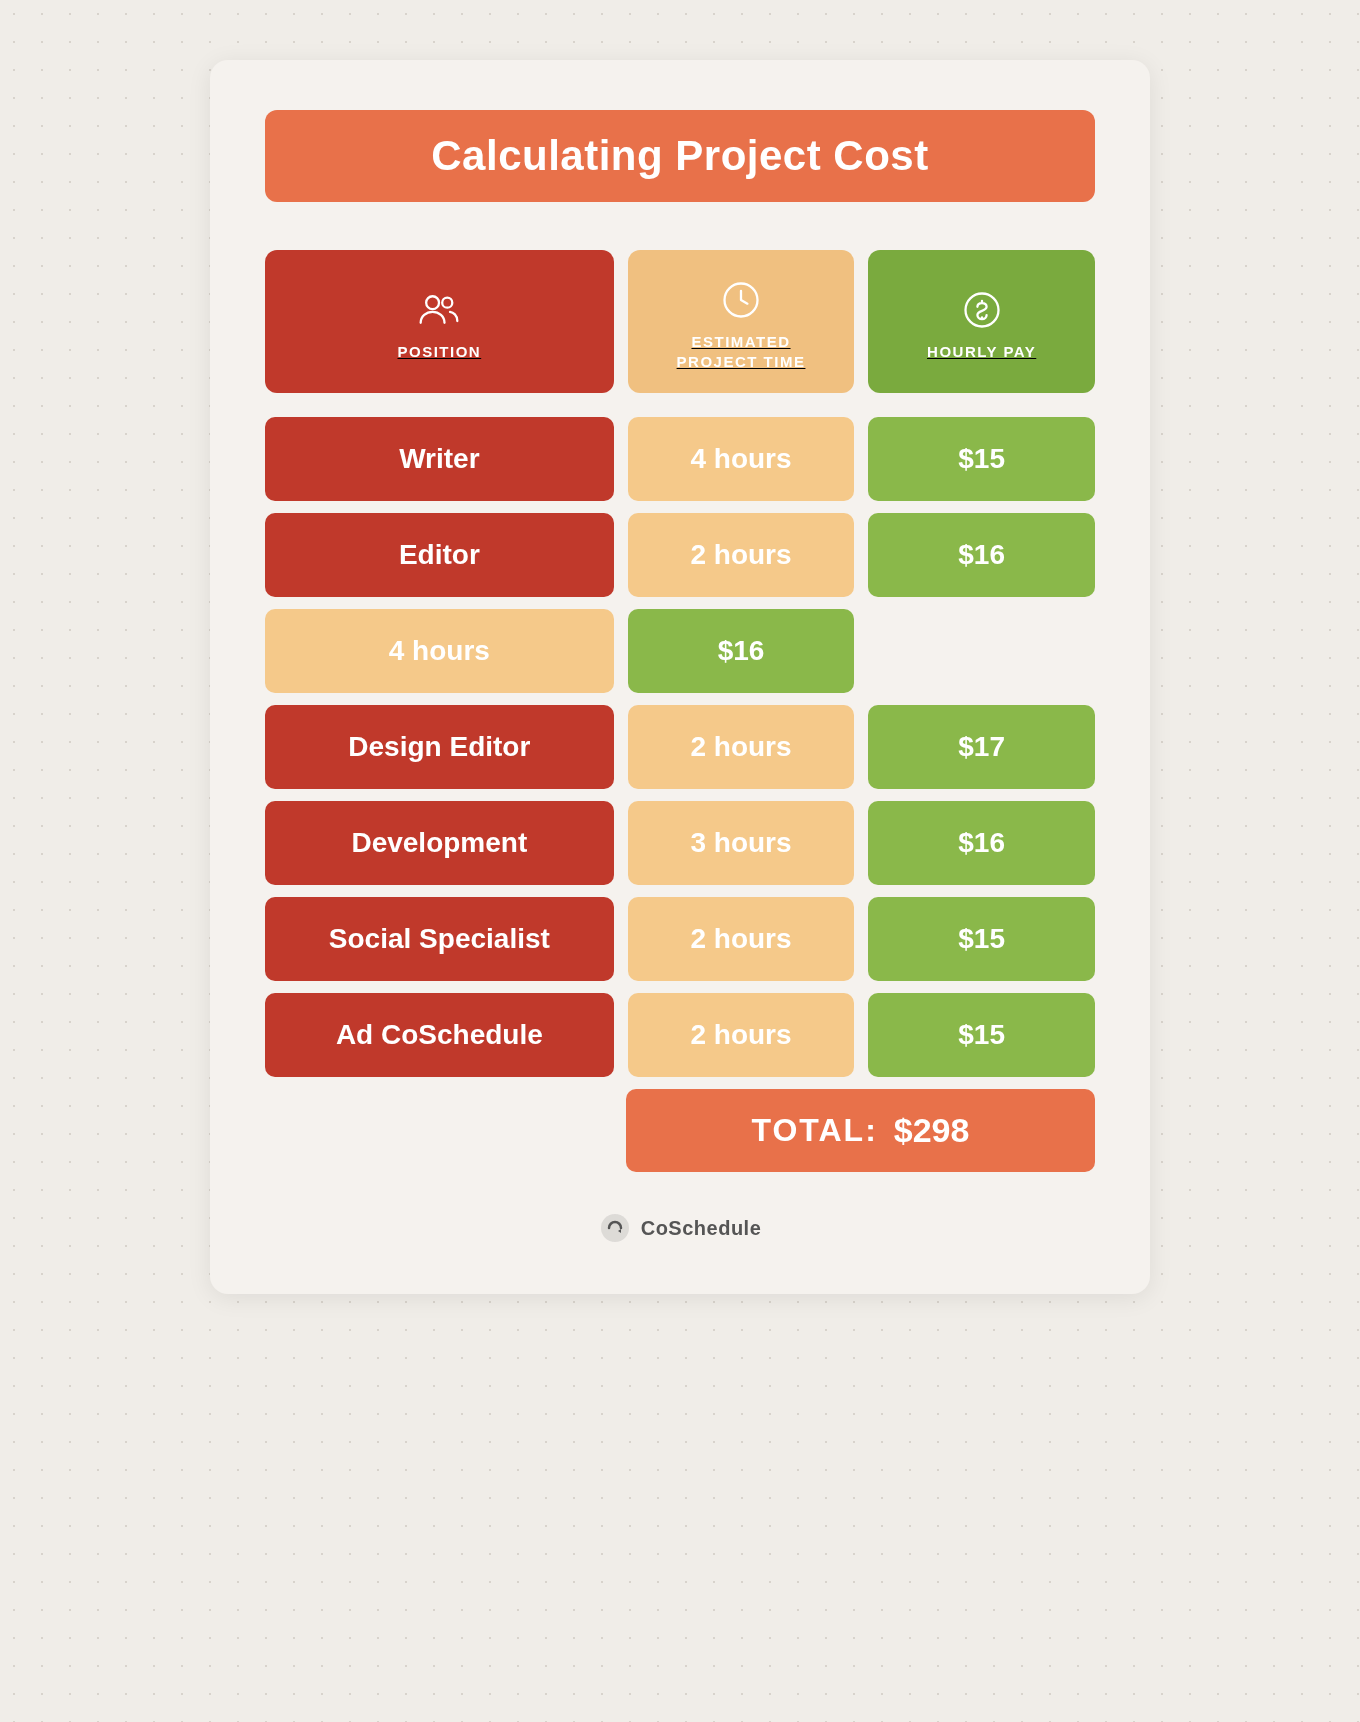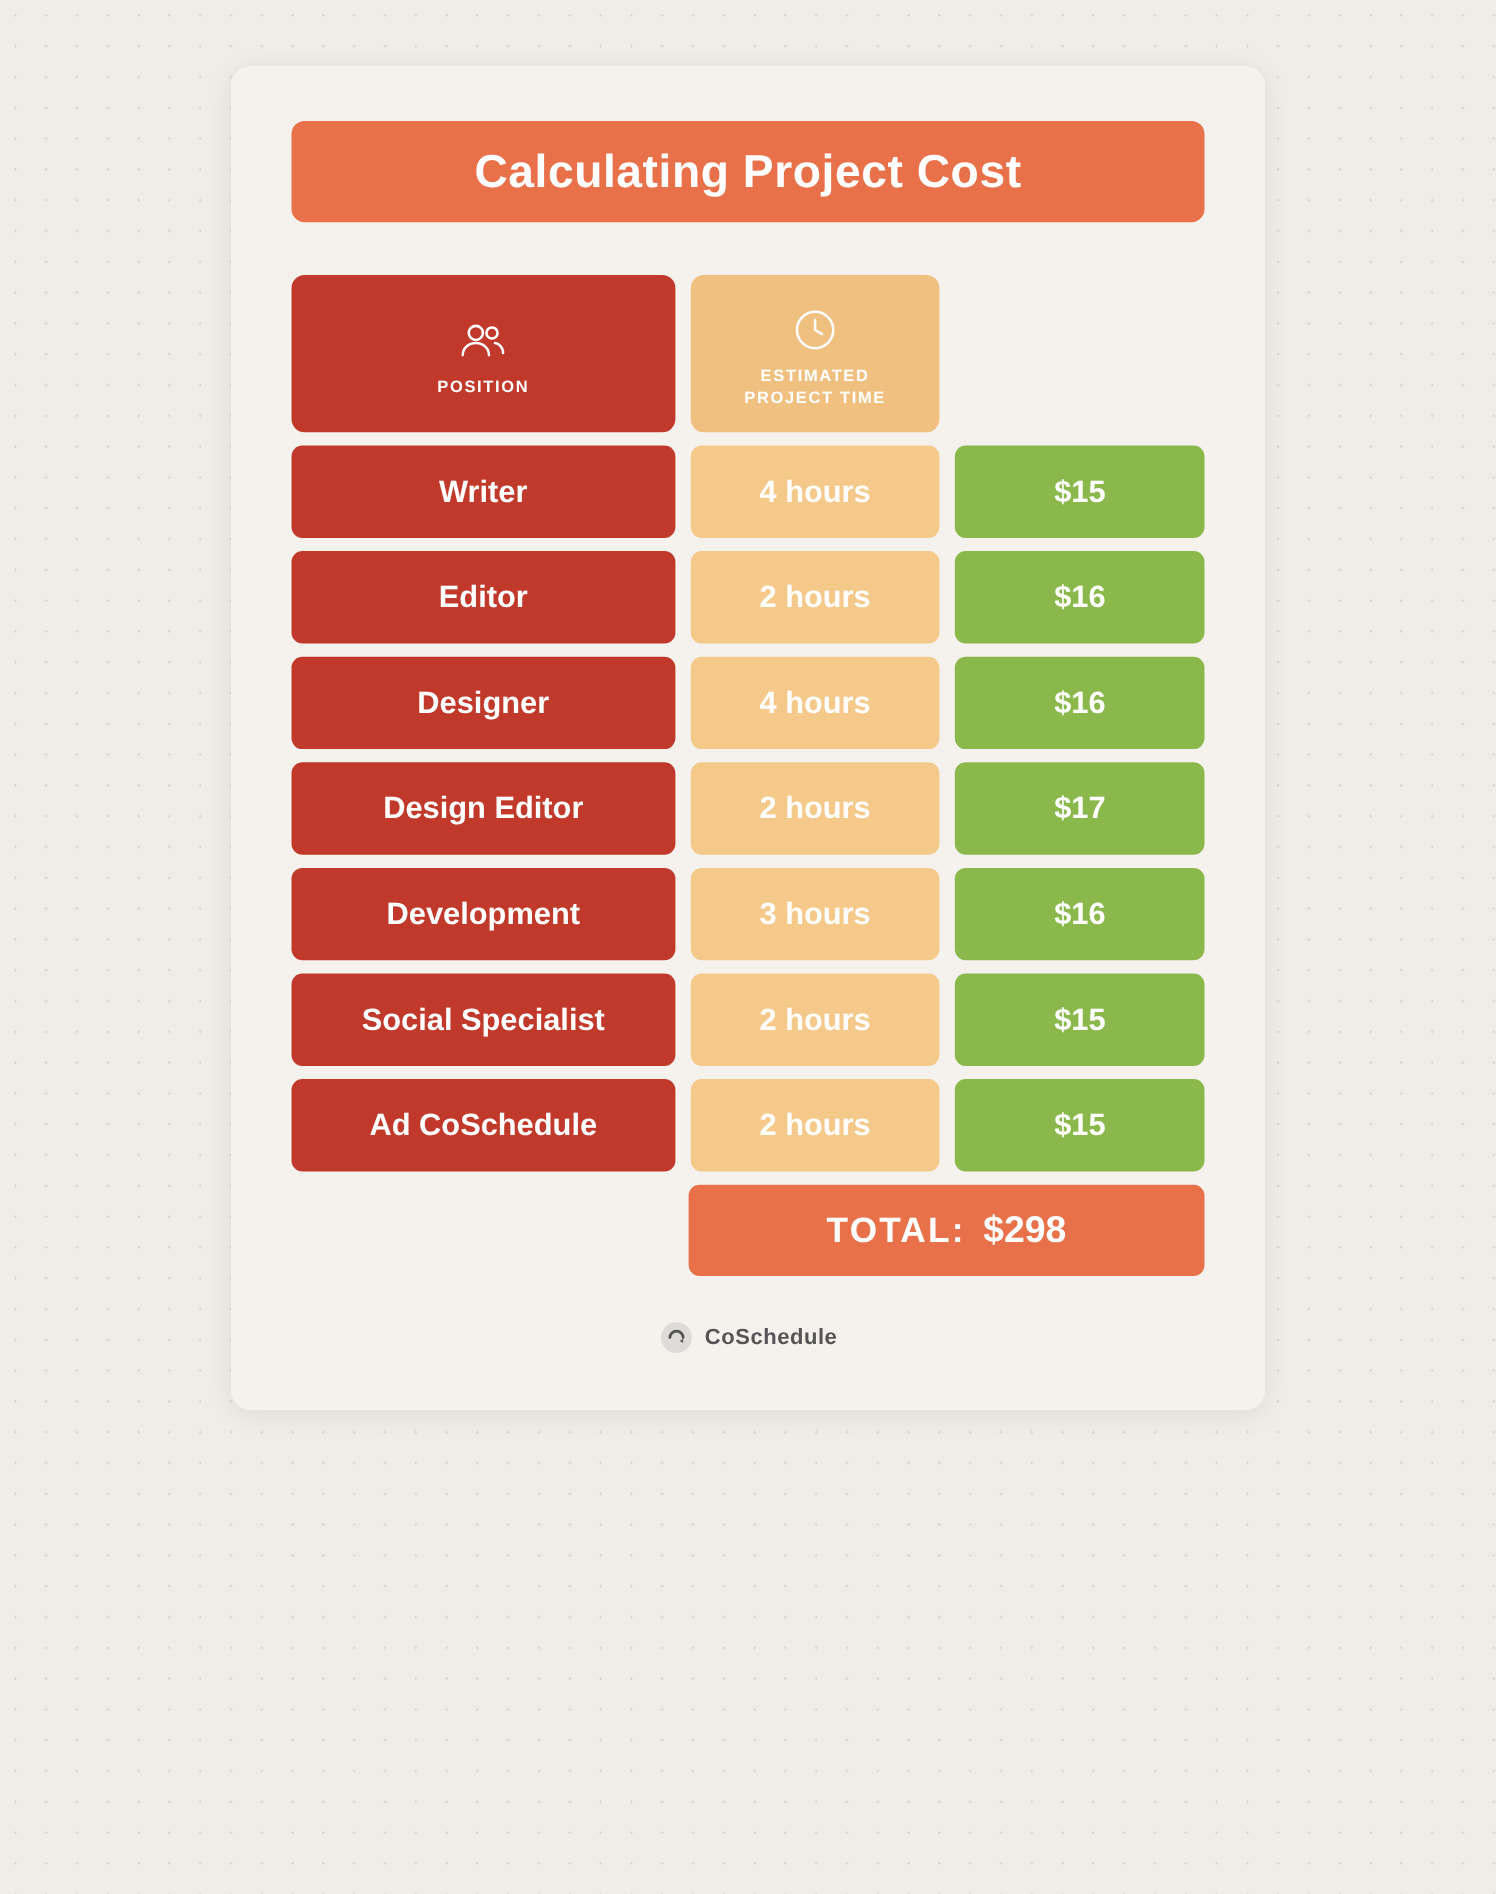--- a/index.html
+++ b/index.html
@@ -42,21 +42,22 @@
 
     .table-container {
       width: 100%;
     }
 
     
     .header-row {
       display: grid;
       grid-template-columns: 2fr 1.3fr 1.3fr;
       gap: 14px;
-      margin-bottom: 12px;
+      margin-bottom: 24px;
+      text-decoration: underline;
     }
 
     .header-cell {
       border-radius: 12px;
       padding: 28px 16px 22px 16px;
       display: flex;
       flex-direction: column;
       align-items: center;
       justify-content: center;
       gap: 10px;
@@ -206,20 +207,28 @@
         <span class="header-label">POSITION</span>
       </div>
       <div class="header-cell header-cell-time">
 
         <svg class="icon-svg" viewBox="0 0 48 48" fill="none" xmlns="http://www.w3.org/2000/svg">
           <circle cx="24" cy="24" r="18" stroke="white" stroke-width="2.5" fill="none"></circle>
           <path d="M24 14v10l7 4" stroke="white" stroke-width="2.5" stroke-linecap="round" stroke-linejoin="round"></path>
         </svg>
         <span class="header-label">ESTIMATED<br>PROJECT TIME</span>
       </div>
+      <div class="header-cell header-cell-pay">
+
+        <svg class="icon-svg" viewBox="0 0 48 48" fill="none" xmlns="http://www.w3.org/2000/svg">
+          <circle cx="24" cy="24" r="18" stroke="white" stroke-width="2.5" fill="none"></circle>
+          <path d="M24 14v2m0 16v2M19 20.5c0-2.5 2-4 5-4s5 1.5 5 4c0 5-10 4-10 9 0 2.5 2 4.5 5 4.5s5-2 5-4.5" stroke="white" stroke-width="2.5" stroke-linecap="round"></path>
+        </svg>
+        <span class="header-label">HOURLY PAY</span>
+      </div>
     </div>
 
     <div id="data-rows-container">
         <div class="data-row">
       <div class="data-cell data-cell-position">
         <span>Writer</span>
       </div>
       <div class="data-cell data-cell-time">
         <span>4 hours</span>
       </div>
@@ -232,23 +241,20 @@
         <span>Editor</span>
       </div>
       <div class="data-cell data-cell-time">
         <span>2 hours</span>
       </div>
       <div class="data-cell data-cell-pay">
         <span>$16</span>
       </div>
     </div>
         <div class="data-row">
-      <div class="data-cell data-cell-position">
-        <span>Designer</span>
-      </div>
       <div class="data-cell data-cell-time">
         <span>4 hours</span>
       </div>
       <div class="data-cell data-cell-pay">
         <span>$16</span>
       </div>
     </div>
         <div class="data-row">
       <div class="data-cell data-cell-position">
         <span>Design Editor</span>

